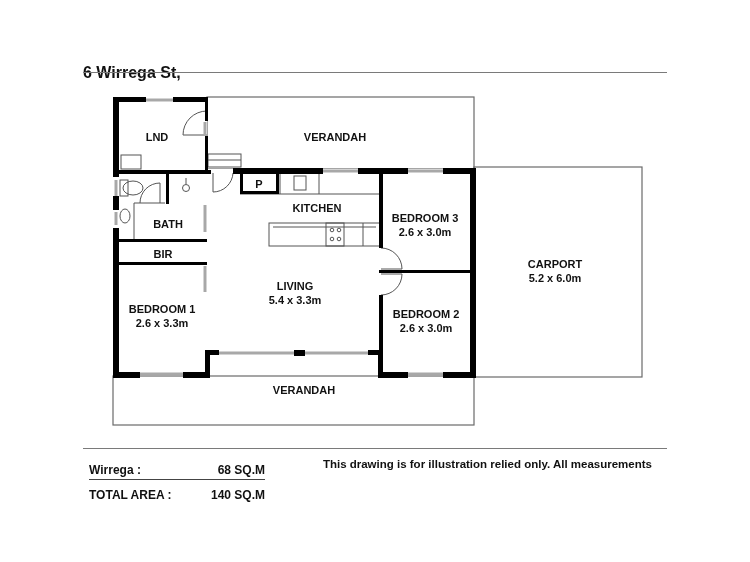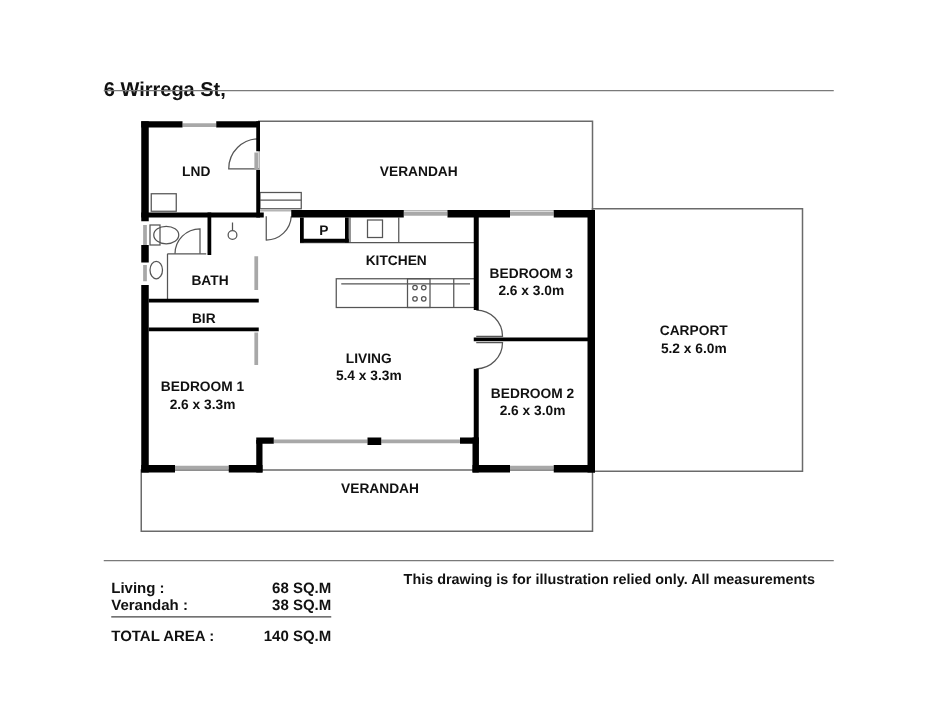--- a/index.html
+++ b/index.html
@@ -151,26 +151,22 @@
   <text class="lbl" x="162" y="327" text-anchor="middle">2.6 x 3.3m</text>
   <text class="lbl" x="426" y="318" text-anchor="middle">BEDROOM 2</text>
   <text class="lbl" x="426" y="332" text-anchor="middle">2.6 x 3.0m</text>
   <text class="lbl" x="304" y="394" text-anchor="middle">VERANDAH</text>
 </svg>
 
 <div class="hr" style="left:83px; top:448px; width:584px;"></div>
 
 <div class="areas">
   <div class="area-row">
-    <span>Living :</span>
+    <span>Wirrega :</span>
     <span>68 SQ.M</span>
-  </div>
-  <div class="area-row">
-    <span>Verandah :</span>
-    <span>38 SQ.M</span>
   </div>
   <div class="area-sep"></div>
   <div class="total-row">
     <span>TOTAL AREA :</span>
     <span>140 SQ.M</span>
   </div>
 </div>
 
 <div class="disclaimer">
   <div>This drawing is for illustration relied only. All measurements</div>

